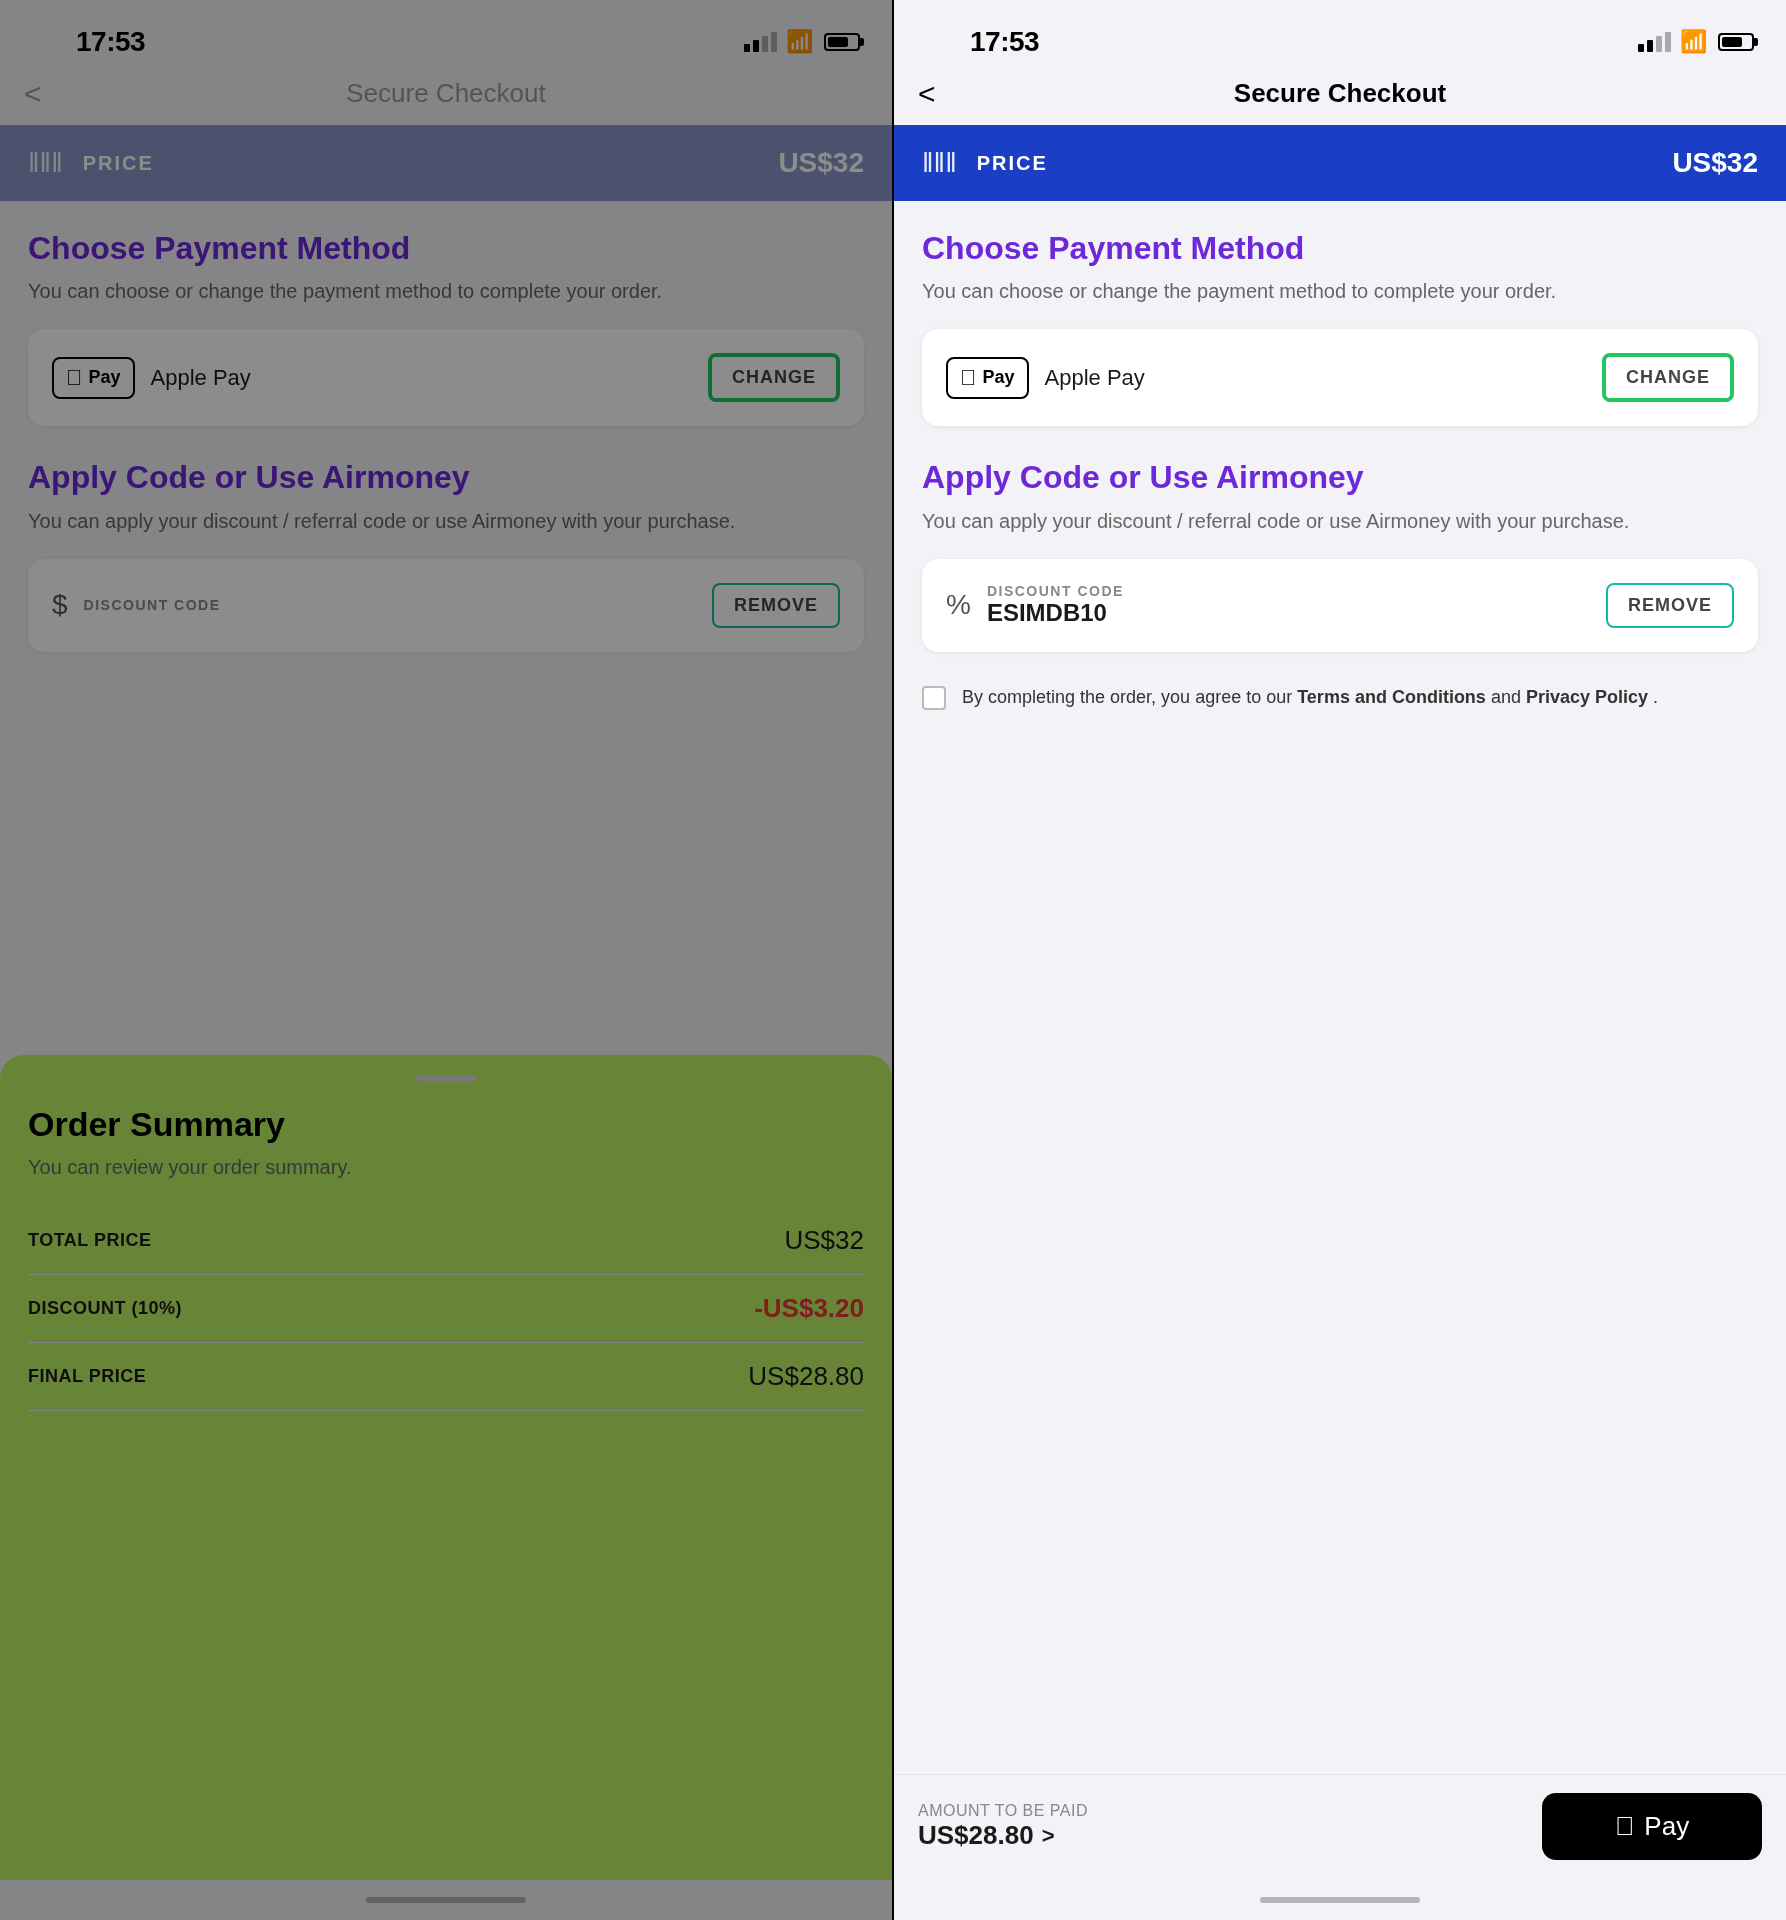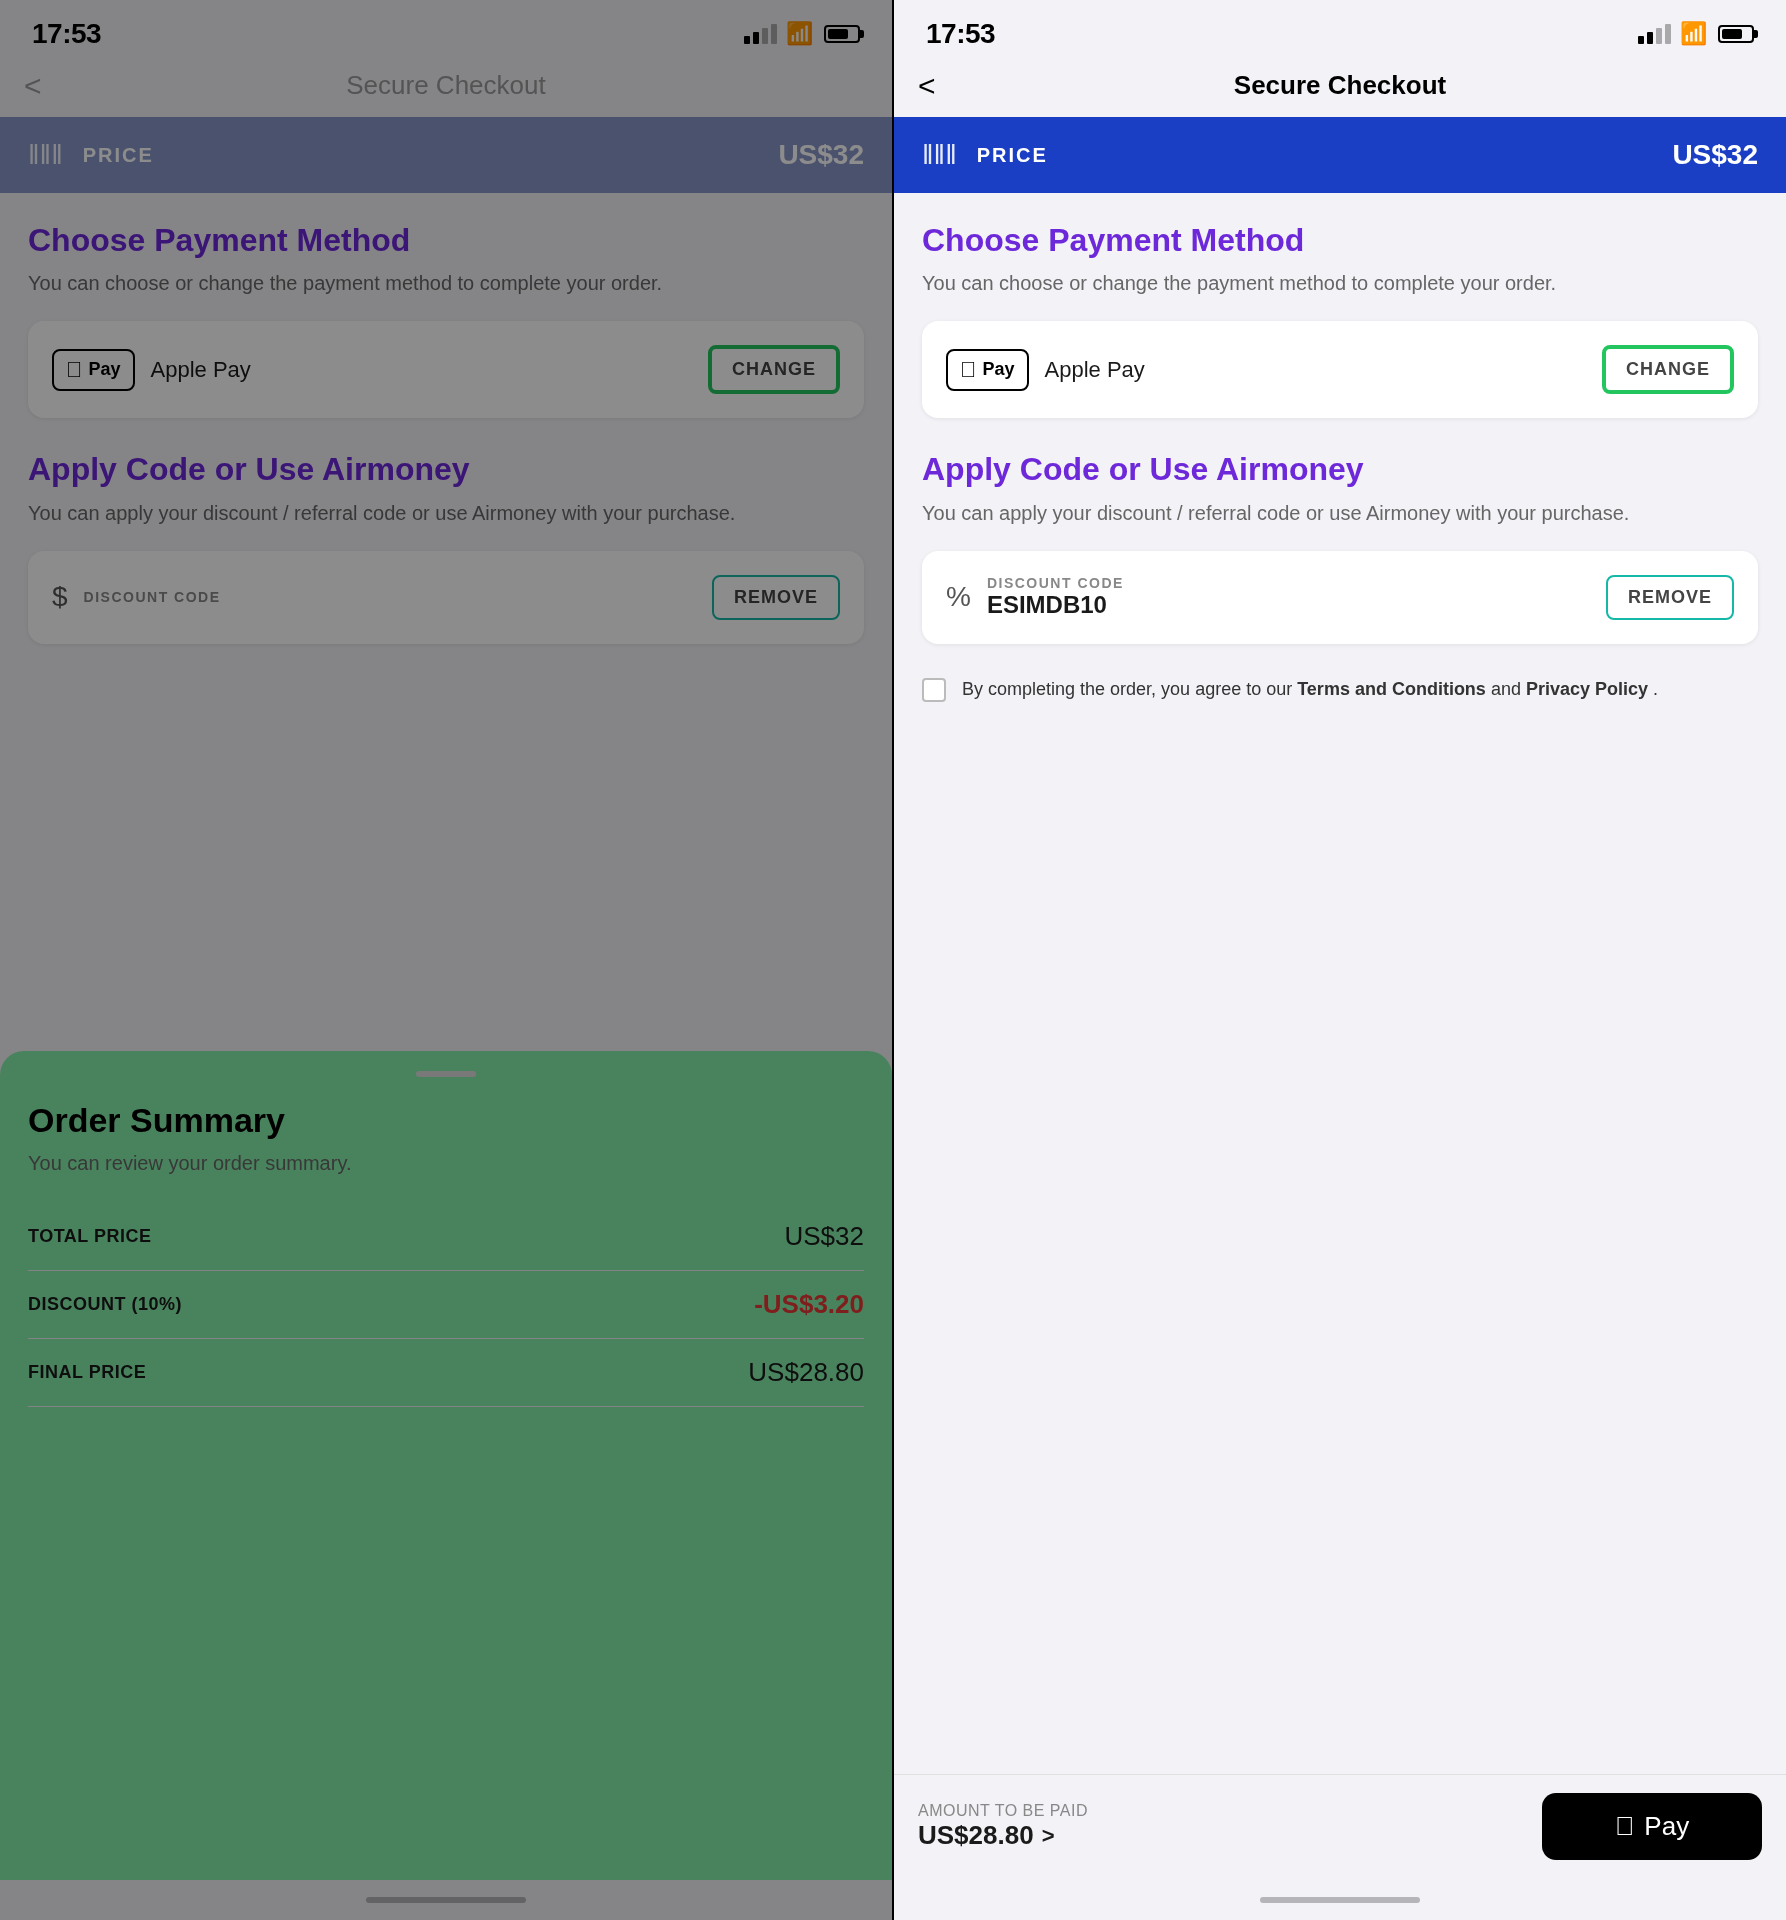--- a/index.html
+++ b/index.html
@@ -24,22 +24,23 @@
     .divider {
       width: 2px;
       background: #000;
       flex-shrink: 0;
     }
     
     .status-bar {
       display: flex;
       justify-content: space-between;
       align-items: center;
-      padding: 18px 32px 10px;
+      padding: 26px 32px 10px;
       background: #f2f2f7;
+      margin-left: 44px;
     }
     .status-time {
       font-size: 28px;
       font-weight: 600;
       color: #000;
       letter-spacing: -0.5px;
     }
     .status-icons {
       display: flex;
       align-items: center;
@@ -343,21 +344,21 @@
     .home-bar {
       width: 160px;
       height: 6px;
       background: #000;
       border-radius: 3px;
       opacity: 0.25;
     }
 
     
     .bottom-sheet {
-      background: #86efac;
+      background: #bef264;
       border-radius: 24px 24px 0 0;
       padding: 20px 28px 0;
       flex: 1;
       margin-top: 20px;
     }
     .sheet-handle {
       width: 60px;
       height: 6px;
       background: #ddd;
       border-radius: 3px;

